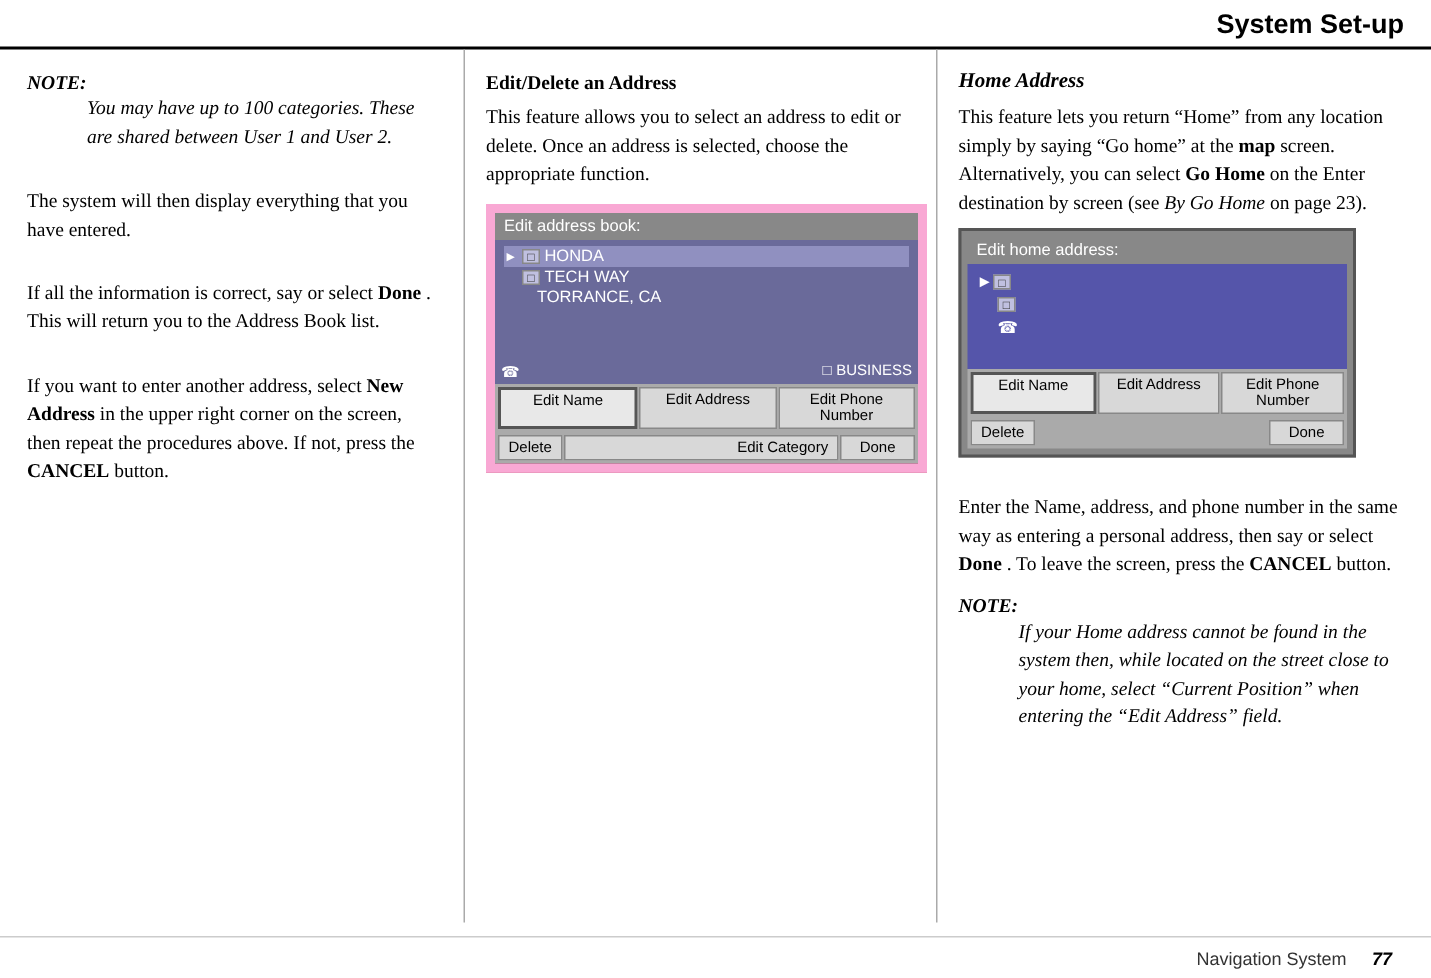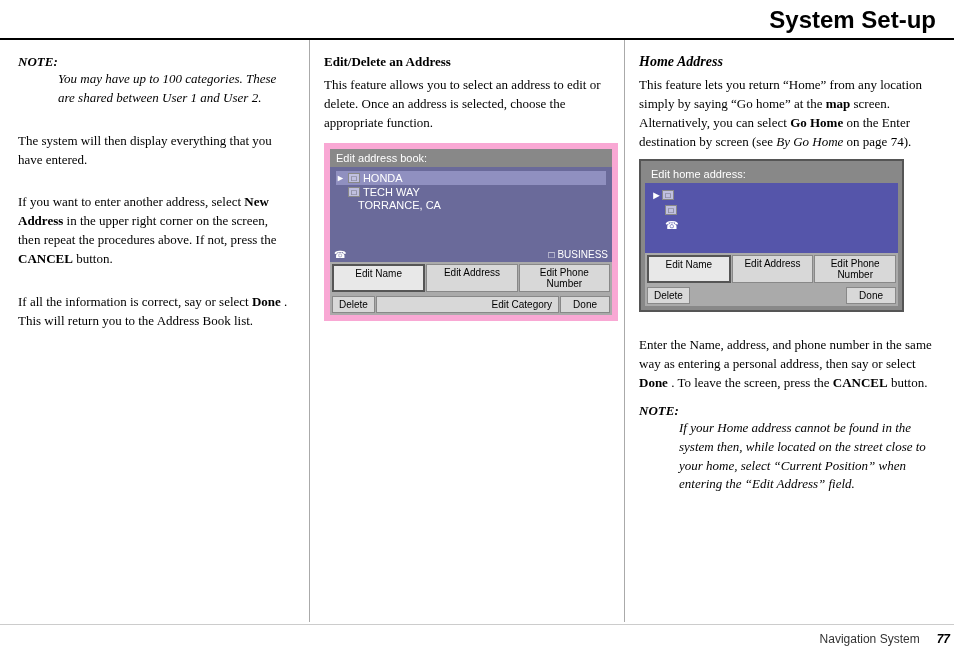--- a/index.html
+++ b/index.html
@@ -17,21 +17,21 @@
     
     .header {
       display: flex;
       justify-content: flex-end;
       align-items: center;
       padding: 6px 18px 4px 18px;
       border-bottom: 2px solid #000;
     }
 
     .header-title {
-      font-size: 24px;
+      font-size: 18px;
       font-weight: bold;
       font-family: Arial, sans-serif;
     }
 
     
     .content {
       display: flex;
       height: calc(100% - 42px - 28px);
     }
 
@@ -58,21 +58,21 @@
     
     .footer {
       position: absolute;
       bottom: 0;
       left: 0;
       right: 0;
       height: 28px;
       display: flex;
       justify-content: flex-end;
       align-items: center;
-      padding: 0 4px;
+      padding: 0 26px;
       border-top: 1px solid #ccc;
     }
 
     .footer-text {
       font-family: Arial, sans-serif;
       font-size: 12px;
       color: #333;
     }
 
     .footer-page {
@@ -279,31 +279,31 @@
 
 <div class="content">
 
   <div class="col-left">
     <p class="note-label">NOTE:</p>
     <p class="note-text">You may have up to 100 categories. These are shared between User 1 and User 2.</p>
 
     <p class="body-text">The system will then display everything that you have entered.</p>
 
     <p class="body-text">
+      <span>If all the information is correct, say or select </span>
+      <span class="bold">Done</span>
+      <span>. This will return you to the Address Book list.</span>
+    </p>
+
+    <p class="body-text">
       <span>If you want to enter another address, select</span>
       <span class="bold">New Address</span>
       <span>in the upper right corner on the screen, then repeat the procedures above. If not, press the</span>
       <span class="bold">CANCEL</span>
       <span>button.</span>
-    </p>
-
-    <p class="body-text">
-      <span>If all the information is correct, say or select </span>
-      <span class="bold">Done</span>
-      <span>. This will return you to the Address Book list.</span>
     </p>
   </div>
 
   <div class="col-mid">
     <p class="section-heading">Edit/Delete an Address</p>
     <p class="body-text" style="margin-top:0;">This feature allows you to select an address to edit or delete. Once an address is selected, choose the appropriate function.</p>
 
     <div class="screen-mockup">
       <div class="screen-title-bar">Edit address book:</div>
       <div class="screen-list-area">
@@ -341,21 +341,21 @@
 
   <div class="col-right">
     <p class="section-heading-italic">Home Address</p>
     <p class="body-text" style="margin-top:0;">
       <span>This feature lets you return “Home” from any location simply by saying “Go home” at the</span>
       <span class="bold">map</span>
       <span>screen. Alternatively, you can select</span>
       <span class="bold">Go Home</span>
       <span>on the Enter destination by screen (see</span>
       <span class="italic">By Go Home</span>
-      <span>on page 74).</span>
+      <span>on page 23).</span>
     </p>
 
     <div class="screen-mockup-home">
       <div class="screen-title-bar">Edit home address:</div>
       <div class="screen-list-area-home">
         <div class="screen-list-item-home">
           <span class="arrow">►</span>
           <span class="screen-icon">□</span>
         </div>
         <div class="screen-list-item-home">

